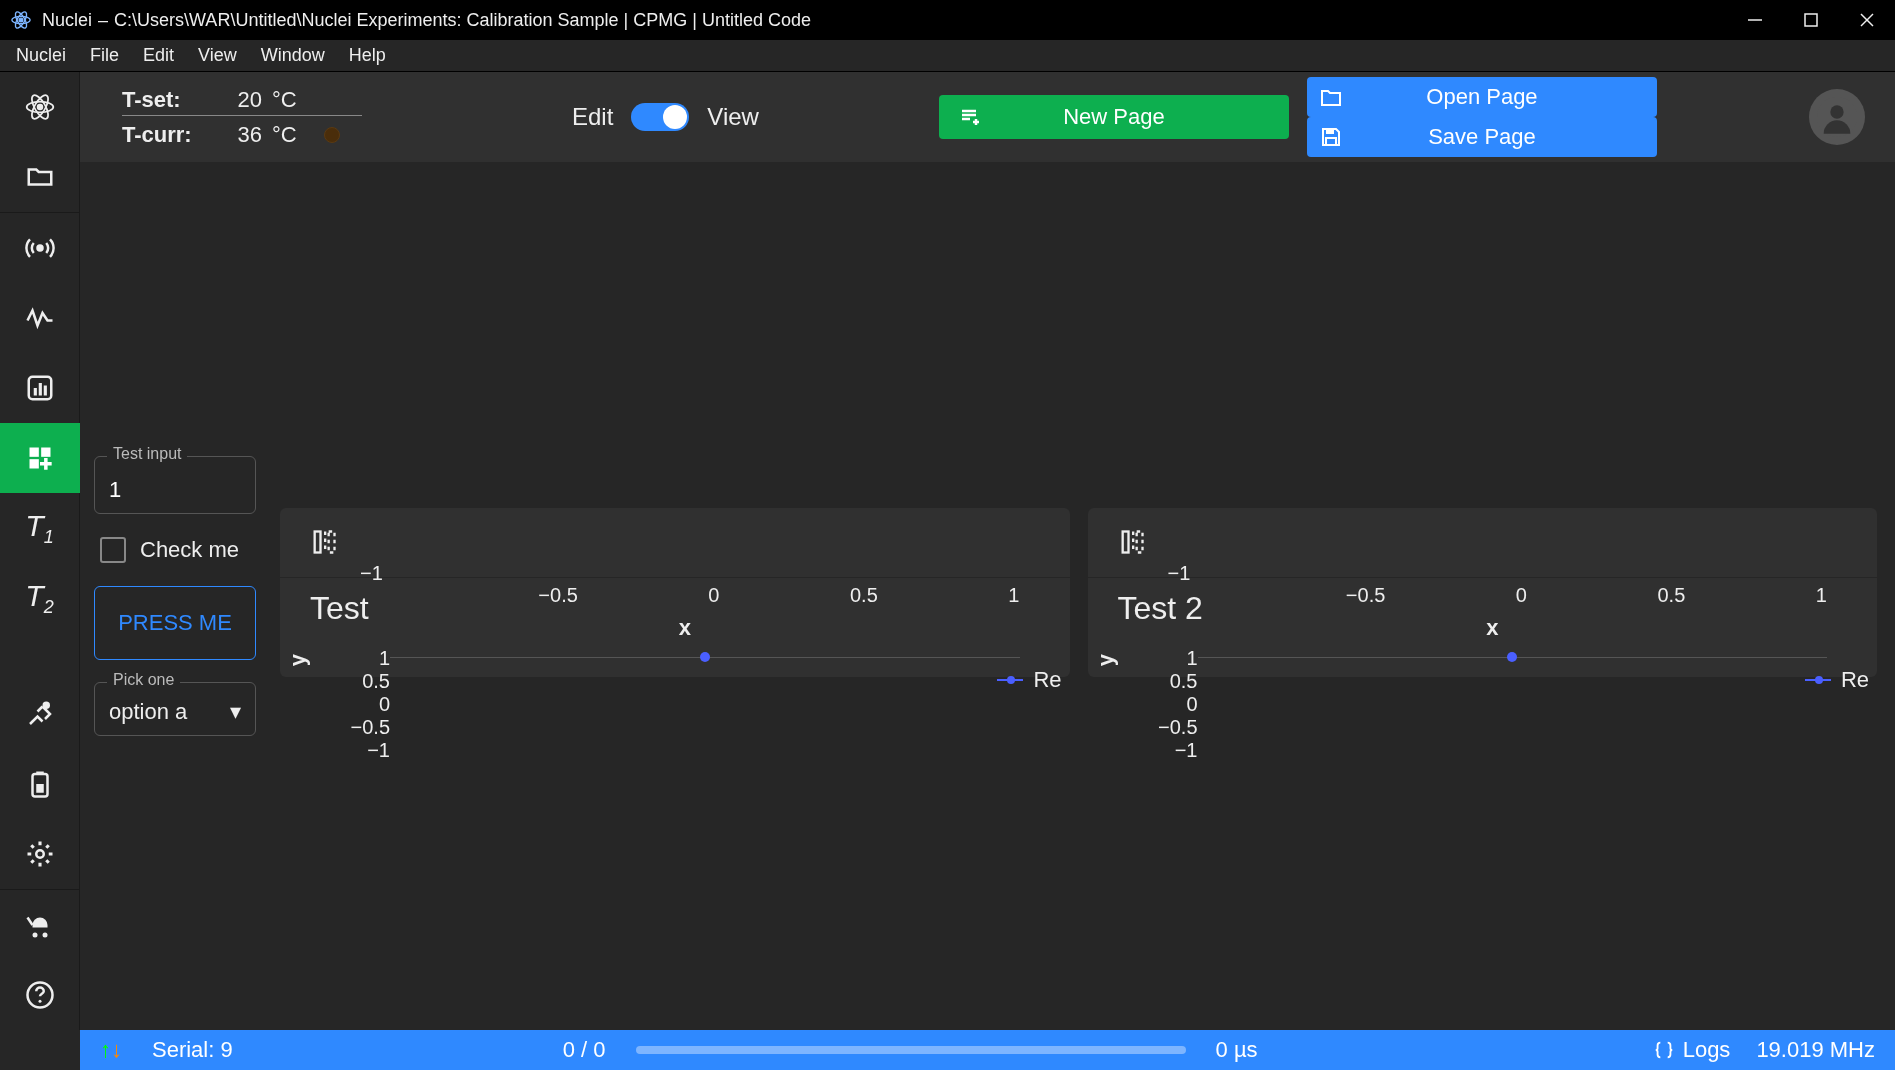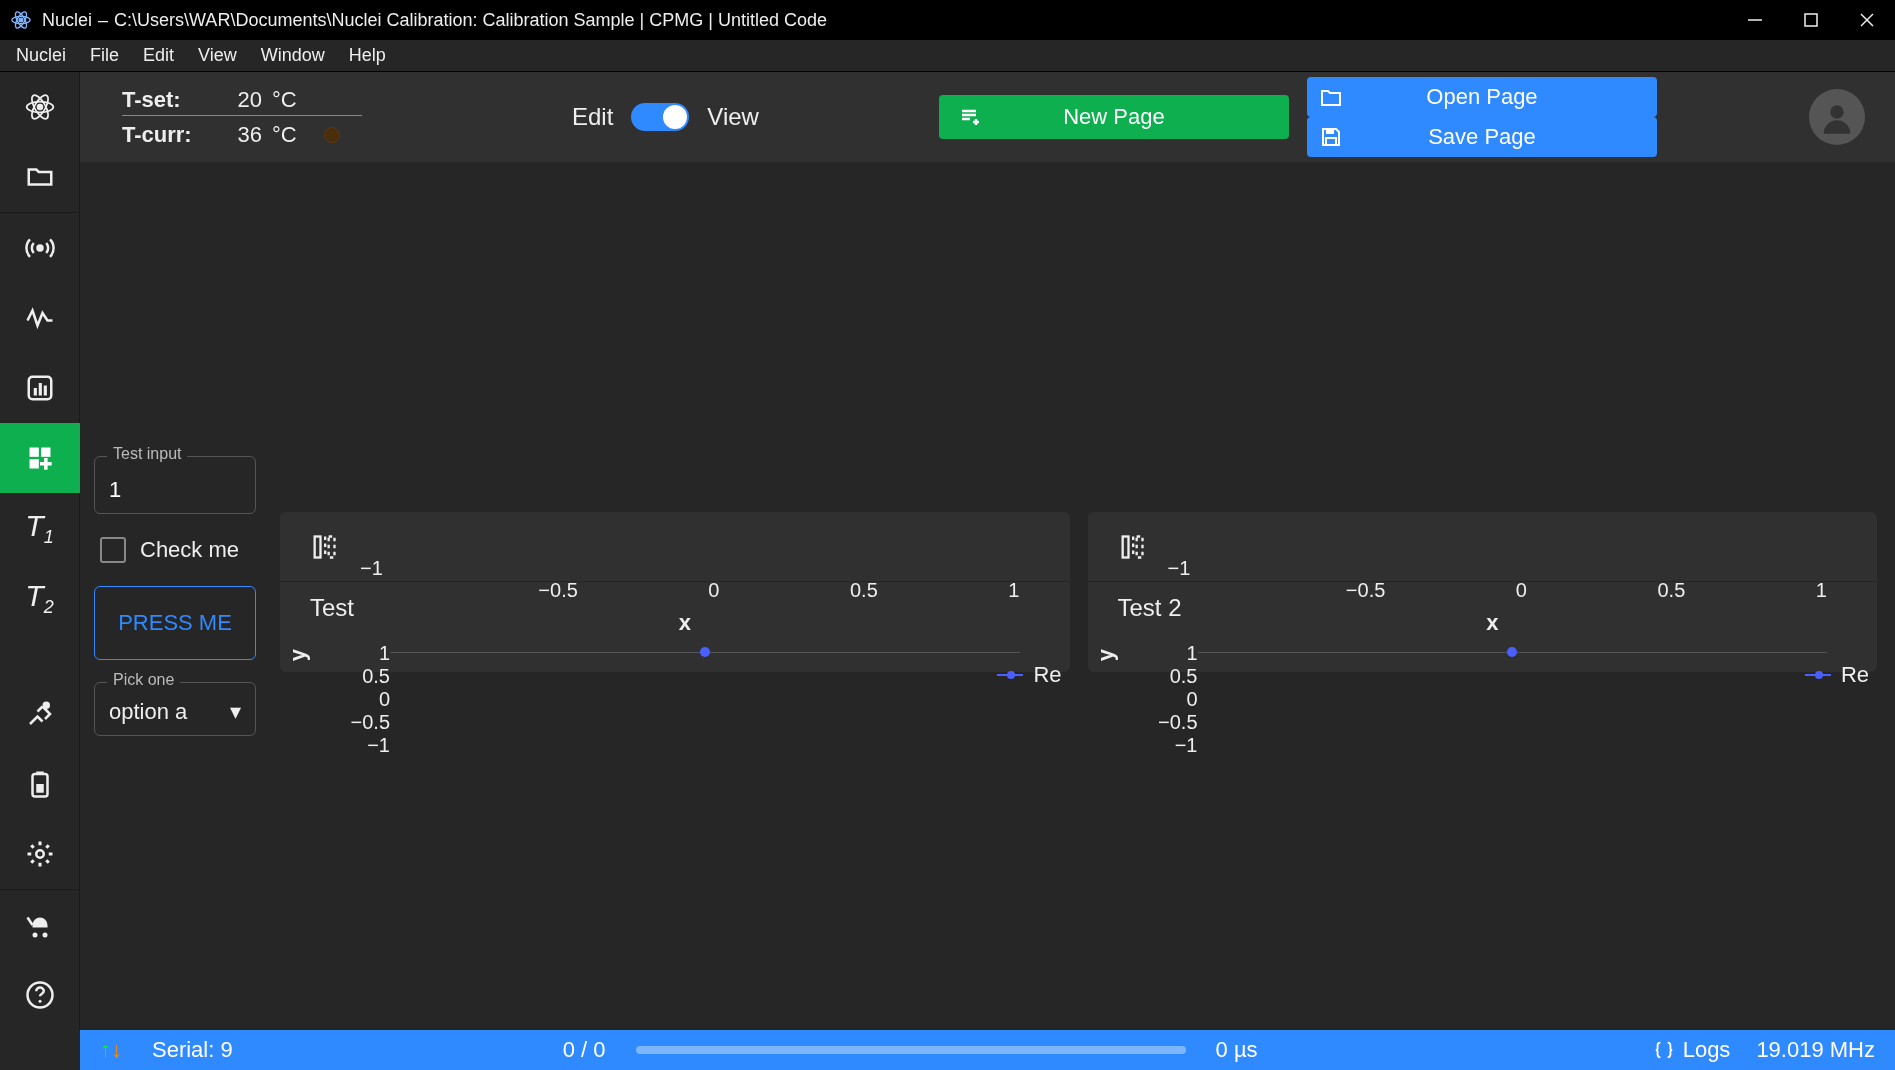--- a/index.html
+++ b/index.html
@@ -57,21 +57,21 @@
 .chk-box { width:26px; height:26px; border:2px solid #888; border-radius:3px; cursor:pointer;}
 .chk-lbl { font-size:22px; line-height:1.3;}
 .btn-outline { border:1px solid #2f89ff; color:#2f89ff; background:transparent; height:74px; border-radius:6px; font-size:22px; cursor:pointer; text-align:center; line-height:1.4; padding:10px;}
 .select-val { font-size:22px; display:flex; align-items:center; gap:10px;}
 .select-arrow { margin-left:auto; }
 
 .charts { flex:1; display:flex; gap:18px; padding:10px 18px 18px 10px; }
 .chart-panel { flex:1; background:#303030; border-radius:6px; display:flex; flex-direction:column; }
 .panel-hdr { height:70px; display:flex; align-items:center; padding:0 30px; border-bottom:1px solid #262626;}
 .panel-hdr .pic { font-size:28px; cursor:pointer; }
-.panel-title { font-size:24px; font-weight:500; padding:12px 30px 0; }
+.panel-title { font-size:32px; font-weight:500; padding:12px 30px 0; }
 
 .plot-area { flex:1; position:relative; margin:20px 20px 30px 40px; }
 .axis-y { position:absolute; left:0; top:0; bottom:80px; width:70px; display:flex; flex-direction:column; justify-content:space-between; align-items:flex-end; font-size:20px;}
 .axis-x { position:absolute; left:70px; right:30px; bottom:40px; display:flex; justify-content:space-between; font-size:20px;}
 .grid { position:absolute; left:70px; right:30px; top:10px; bottom:80px; }
 .gline-h, .gline-v { position:absolute; background:#555; }
 .gline-h { left:0; right:0; height:1px;}
 .gline-v { top:0; bottom:0; width:1px;}
 .dpoint { position:absolute; left:50%; top:50%; width:10px; height:10px; background:#4a5fff; border-radius:50%; transform:translate(-50%,-50%);}
 .yaxis-lbl { position:absolute; left:-28px; top:48%; font-size:22px; font-weight:bold; transform: rotate(-90deg);}
@@ -97,21 +97,21 @@
   <svg class="atom" viewBox="0 0 24 24">
       <g fill="none" stroke="#7eb5ff" stroke-width="1.5">
         <circle cx="12" cy="12" r="2" fill="#7eb5ff"></circle>
         <ellipse cx="12" cy="12" rx="10" ry="4"></ellipse>
         <ellipse cx="12" cy="12" rx="10" ry="4" transform="rotate(60 12 12)"></ellipse>
         <ellipse cx="12" cy="12" rx="10" ry="4" transform="rotate(-60 12 12)"></ellipse>
       </g>
     </svg>
   <span>Nuclei</span>
   <span style="margin:0 6px">–</span>
-  <span>C:\Users\WAR\Documents\Nuclei Calibration: Calibration Sample | CPMG | Untitled Code</span>
+  <span>C:\Users\WAR\Untitled\Nuclei Experiments: Calibration Sample | CPMG | Untitled Code</span>
   <div class="win-ctrls">
     <div class="wc">
         <svg width="18" height="18" viewBox="0 0 18 18">
           <line x1="2" y1="9" x2="16" y2="9" stroke="#eee" stroke-width="1.5"></line>
         </svg>
       </div>
     <div class="wc">
         <svg width="16" height="16" viewBox="0 0 16 16">
           <rect x="2" y="2" width="12" height="12" fill="none" stroke="#eee" stroke-width="1.5"></rect>
         </svg>

